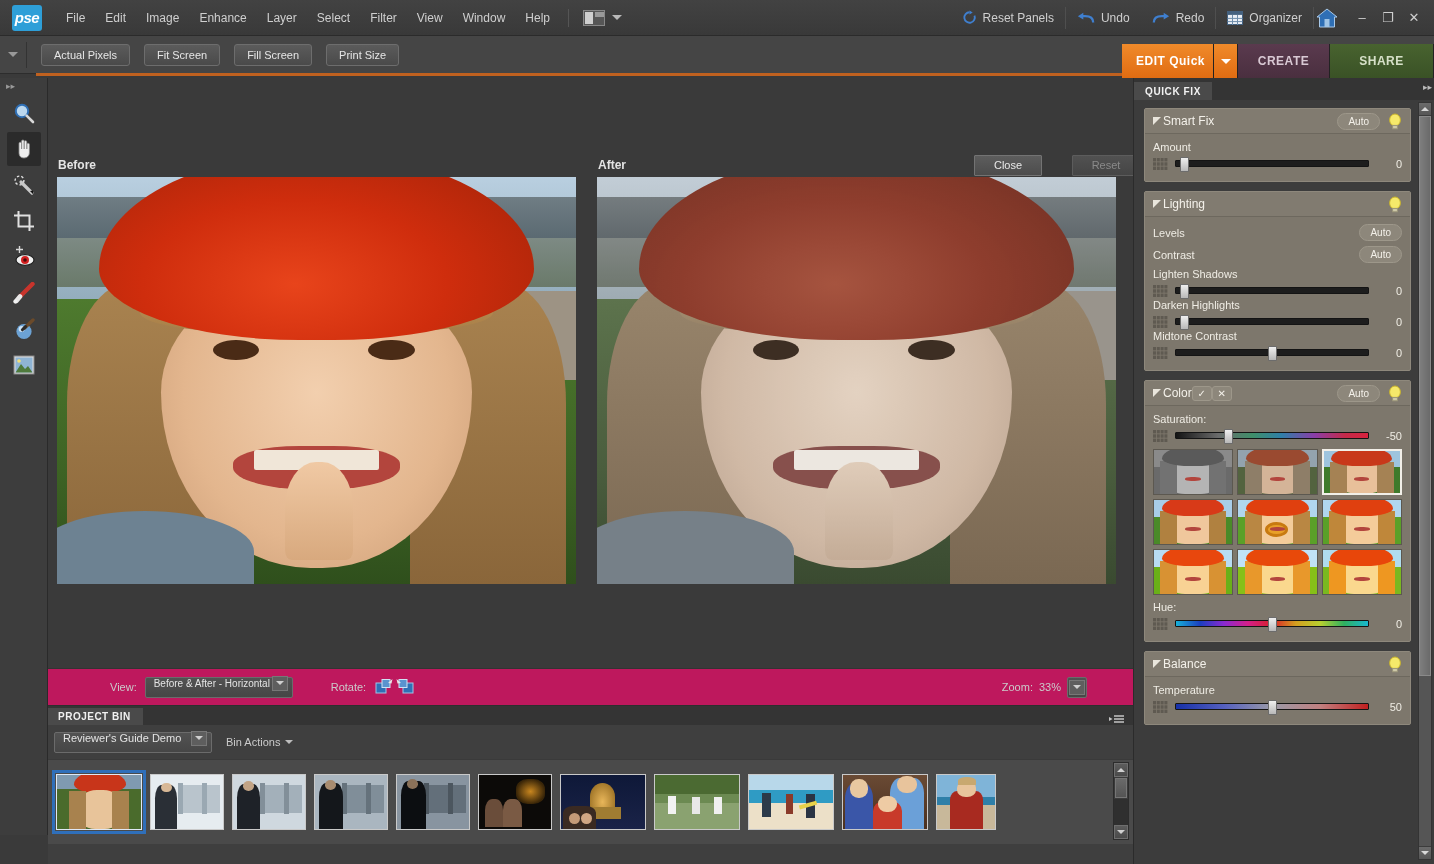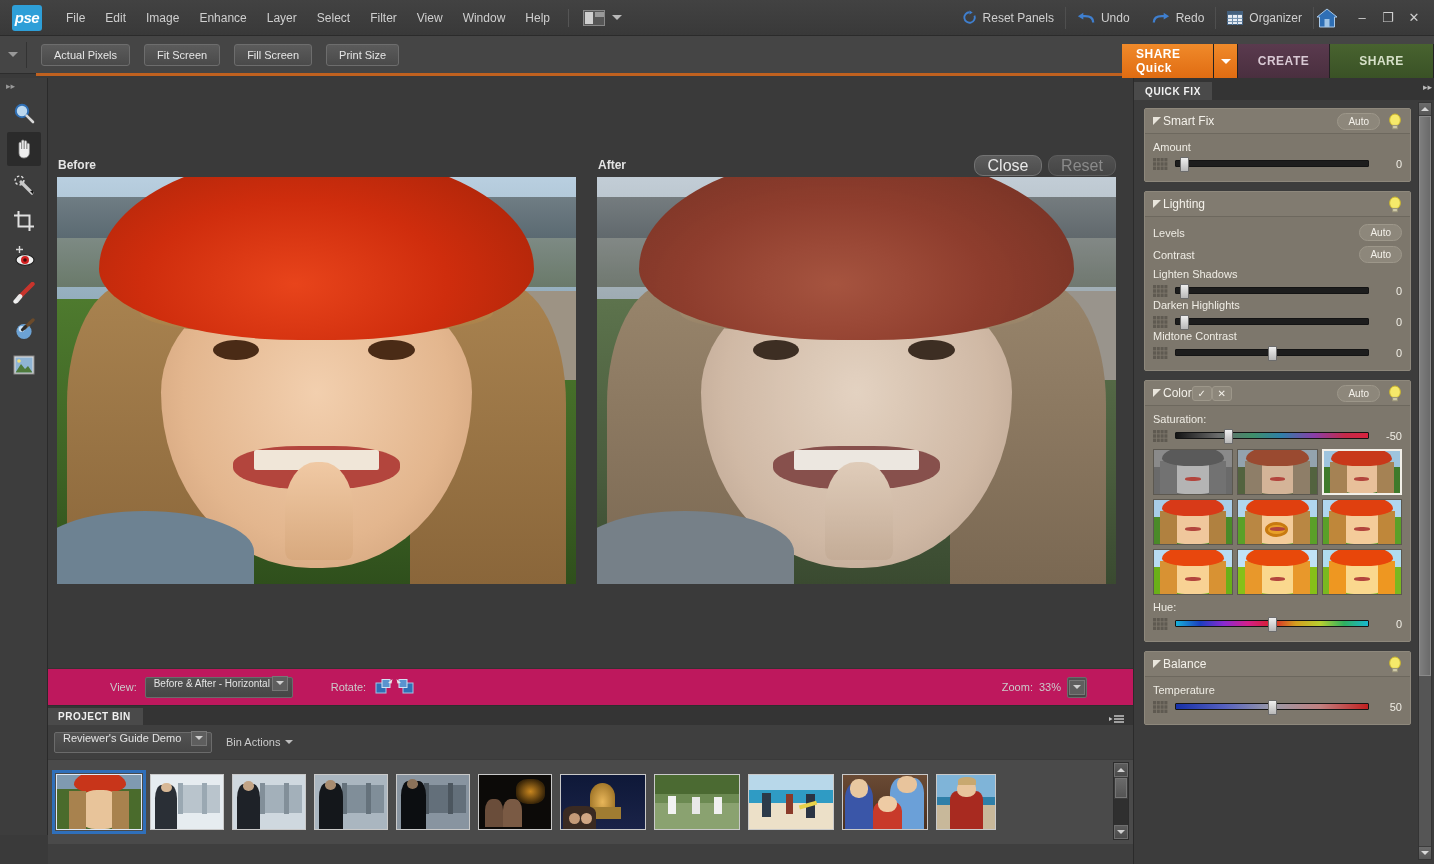--- a/index.html
+++ b/index.html
@@ -110,24 +110,24 @@
     background: #3a3a3a; overflow: hidden;
   }
   .pane-label {
     position: absolute; color: #e4e4e4; font-size: 12px; font-weight: bold;
   }
   .photo {
     position: absolute; overflow: hidden; background: #2a2a2a;
   }
   .ctrlbtn {
     position: absolute; background: linear-gradient(#5d5d5d,#4c4c4c);
-    border: 1px solid #737373; border-radius: 9px; color: #e8e8e8;
-    font-size: 16px; text-align: center; line-height: 19px; height: 21px; cursor: default;
-  }
-  .ctrlbtn.disabled { color: #8a8a8a; border-color:#5c5c5c; background: linear-gradient(#515151,#454545); }
+    border: 1px solid #737373; border-radius: 1px; color: #e8e8e8;
+    font-size: 11px; text-align: center; line-height: 19px; height: 21px; cursor: default;
+  }
+  .ctrlbtn.disabled { color: #8a8a8a; border-color:#5c5c5c; background: linear-gradient(#515151,#454545); margin-left: 24px; }
 
   
   .ph-sky { position:absolute; left:0; top:0; width:100%; height:34%; background:linear-gradient(#b9cfe0,#8fa9b8); }
   .ph-struct { position:absolute; left:0; top:5%; width:100%; height:22%;
      background:linear-gradient(180deg,#6f7d84 0%, #5b6a72 45%, #7d8a84 46%, #6a7a6a 100%); }
   .ph-grass { position:absolute; left:0; top:30%; width:100%; height:70%;
      background:linear-gradient(#4e7a2e,#3d6324 60%,#2f4f1c); }
   .ph-wall { position:absolute; left:58%; top:28%; width:42%; height:22%; background:#9d9384; }
   .ph-hat { position:absolute; left:8%; top:-6%; width:84%; height:46%;
      background: radial-gradient(ellipse at 45% 70%, #e8441b 0%, #cf2d0d 45%, #9e2208 100%);
@@ -360,21 +360,21 @@
     <div id="optbtns" style="display:flex;align-items:center;">
         <div class="pillbtn">Actual Pixels</div>
         <div class="pillbtn">Fit Screen</div>
         <div class="pillbtn">Fill Screen</div>
         <div class="pillbtn">Print Size</div>
       </div>
   </div>
   <div class="orangeline"></div>
 
   <div class="modebar">
-    <div class="modebtn mode-edit">SHARE Quick</div>
+    <div class="modebtn mode-edit">EDIT Quick</div>
     <div class="modebtn mode-edit-arrow">
       <i style="width:0;height:0;border-left:5px solid transparent;border-right:5px solid transparent;border-top:5px solid #fff;"></i>
     </div>
     <div class="modebtn mode-create">CREATE</div>
     <div class="modebtn mode-share">SHARE</div>
   </div>
 
   <div class="toolbar">
     <div class="tb-handle">▸▸</div>
 

